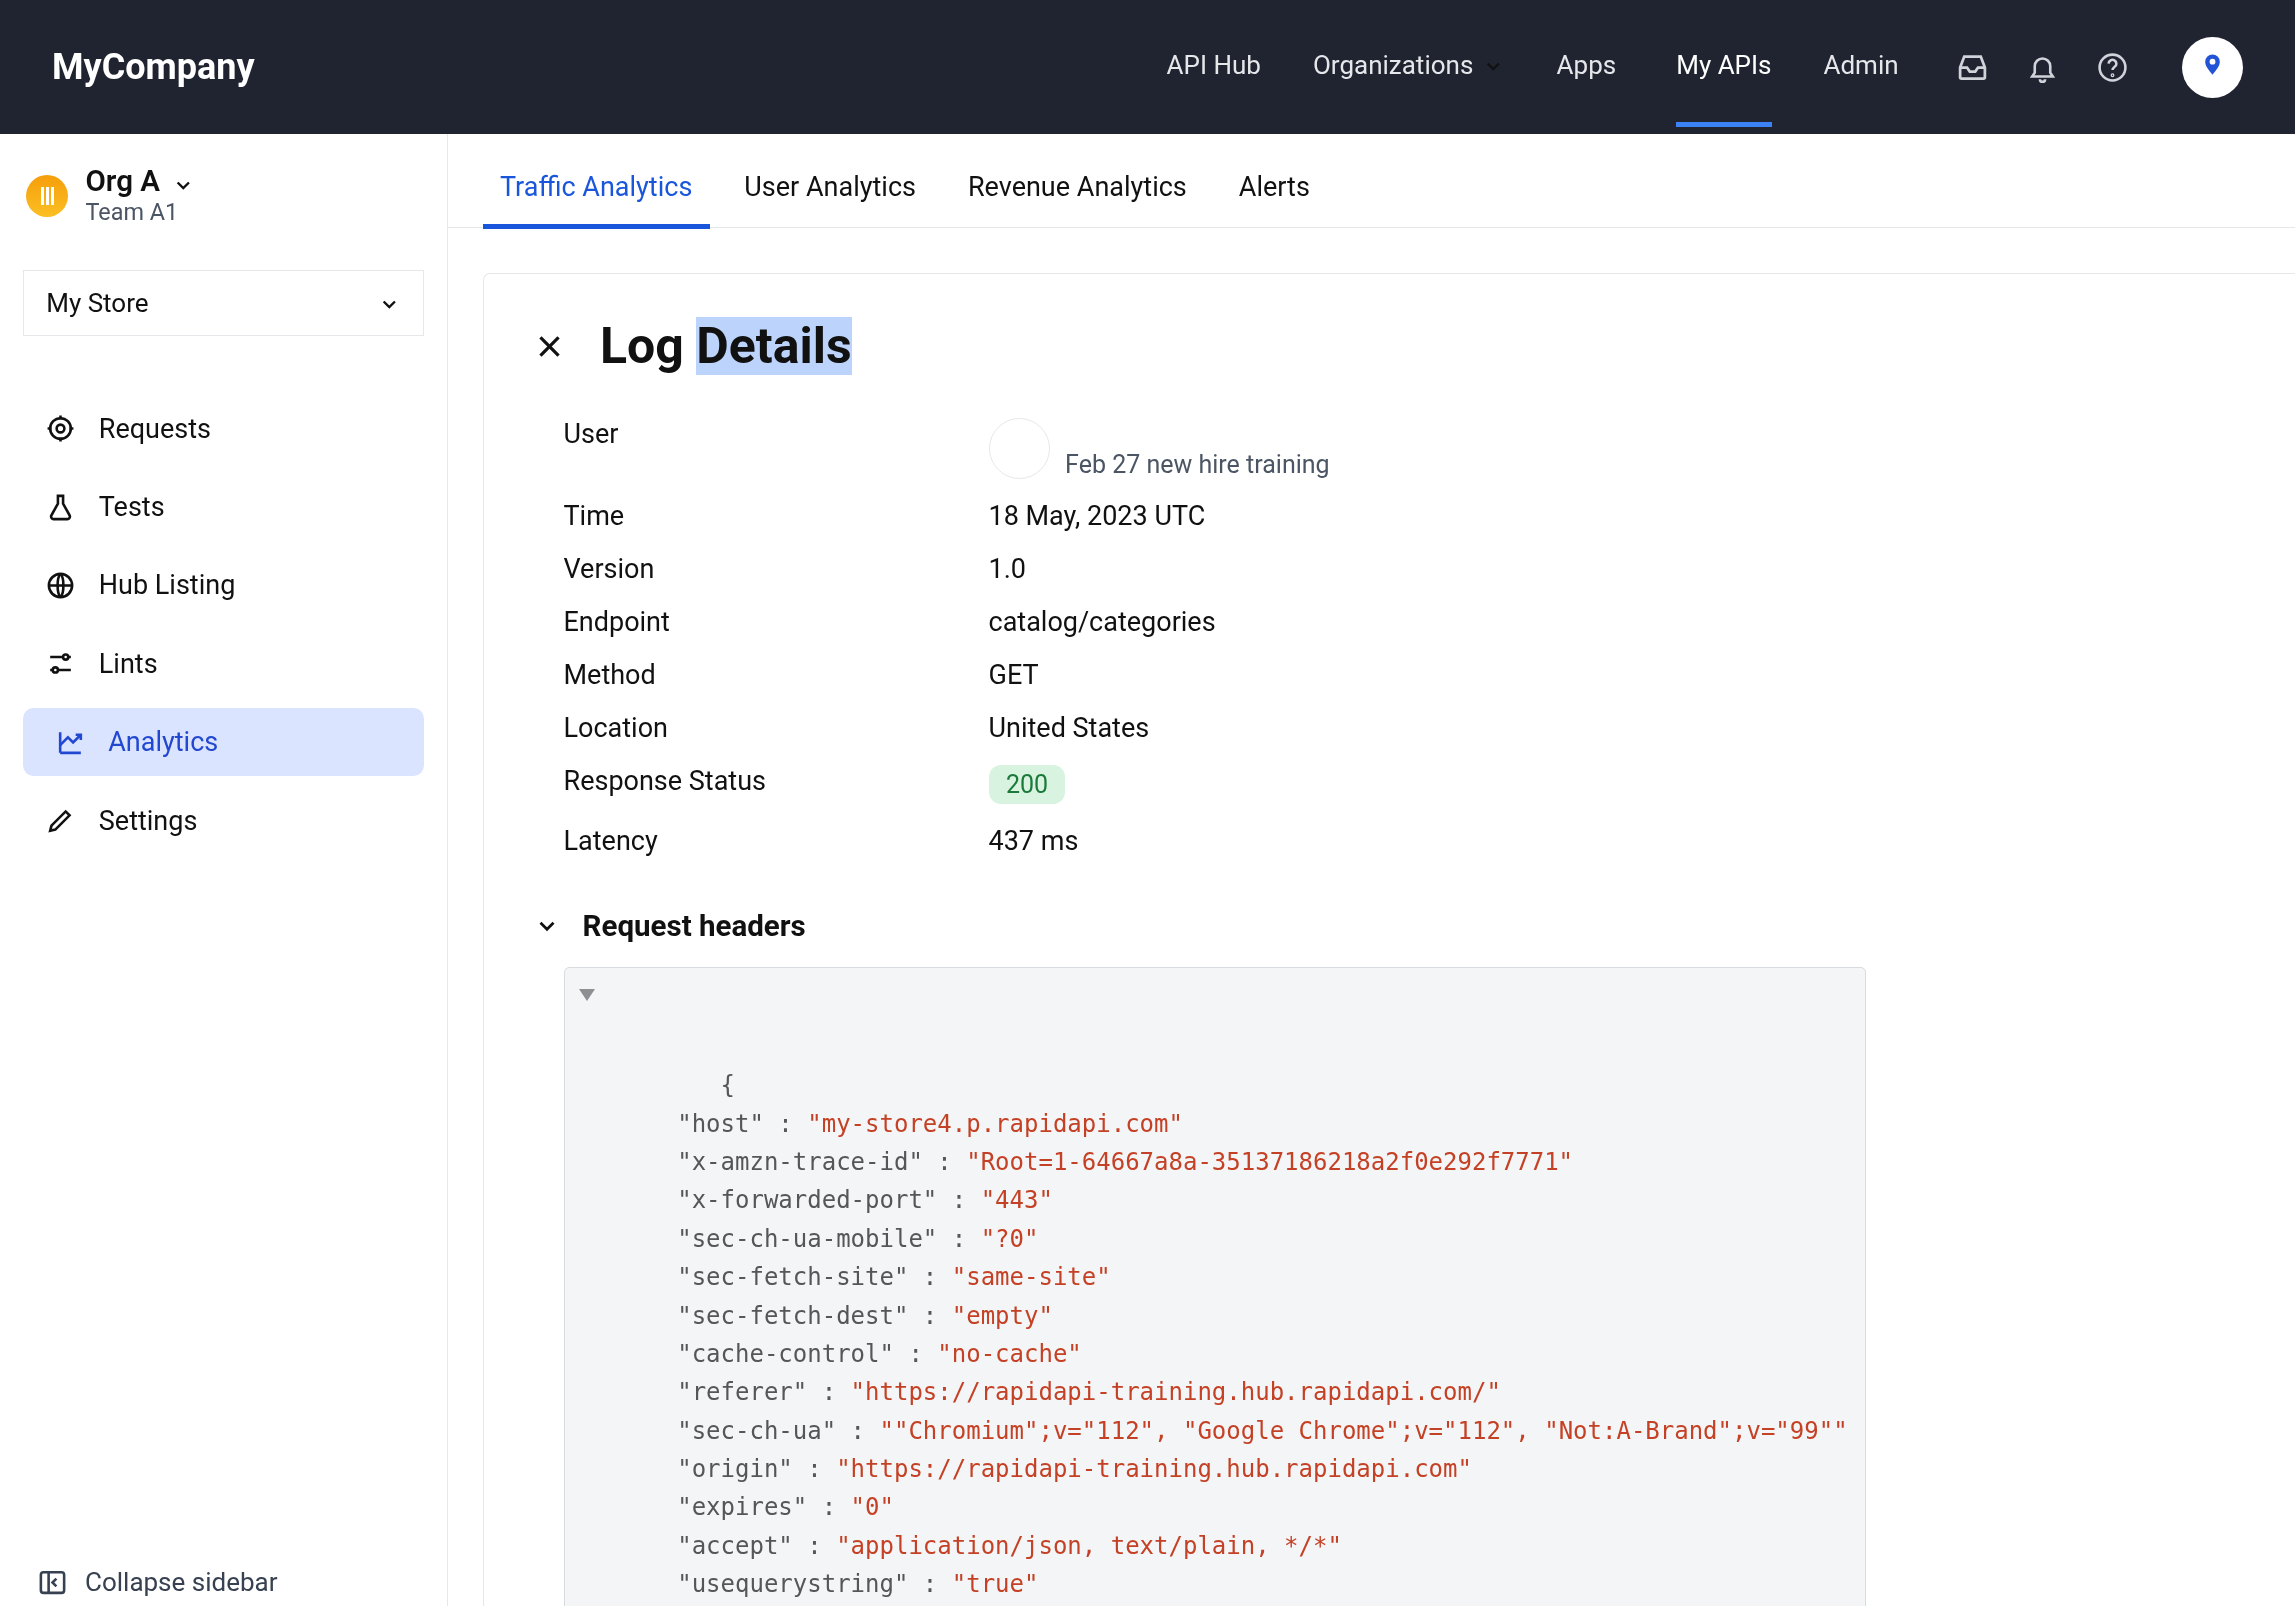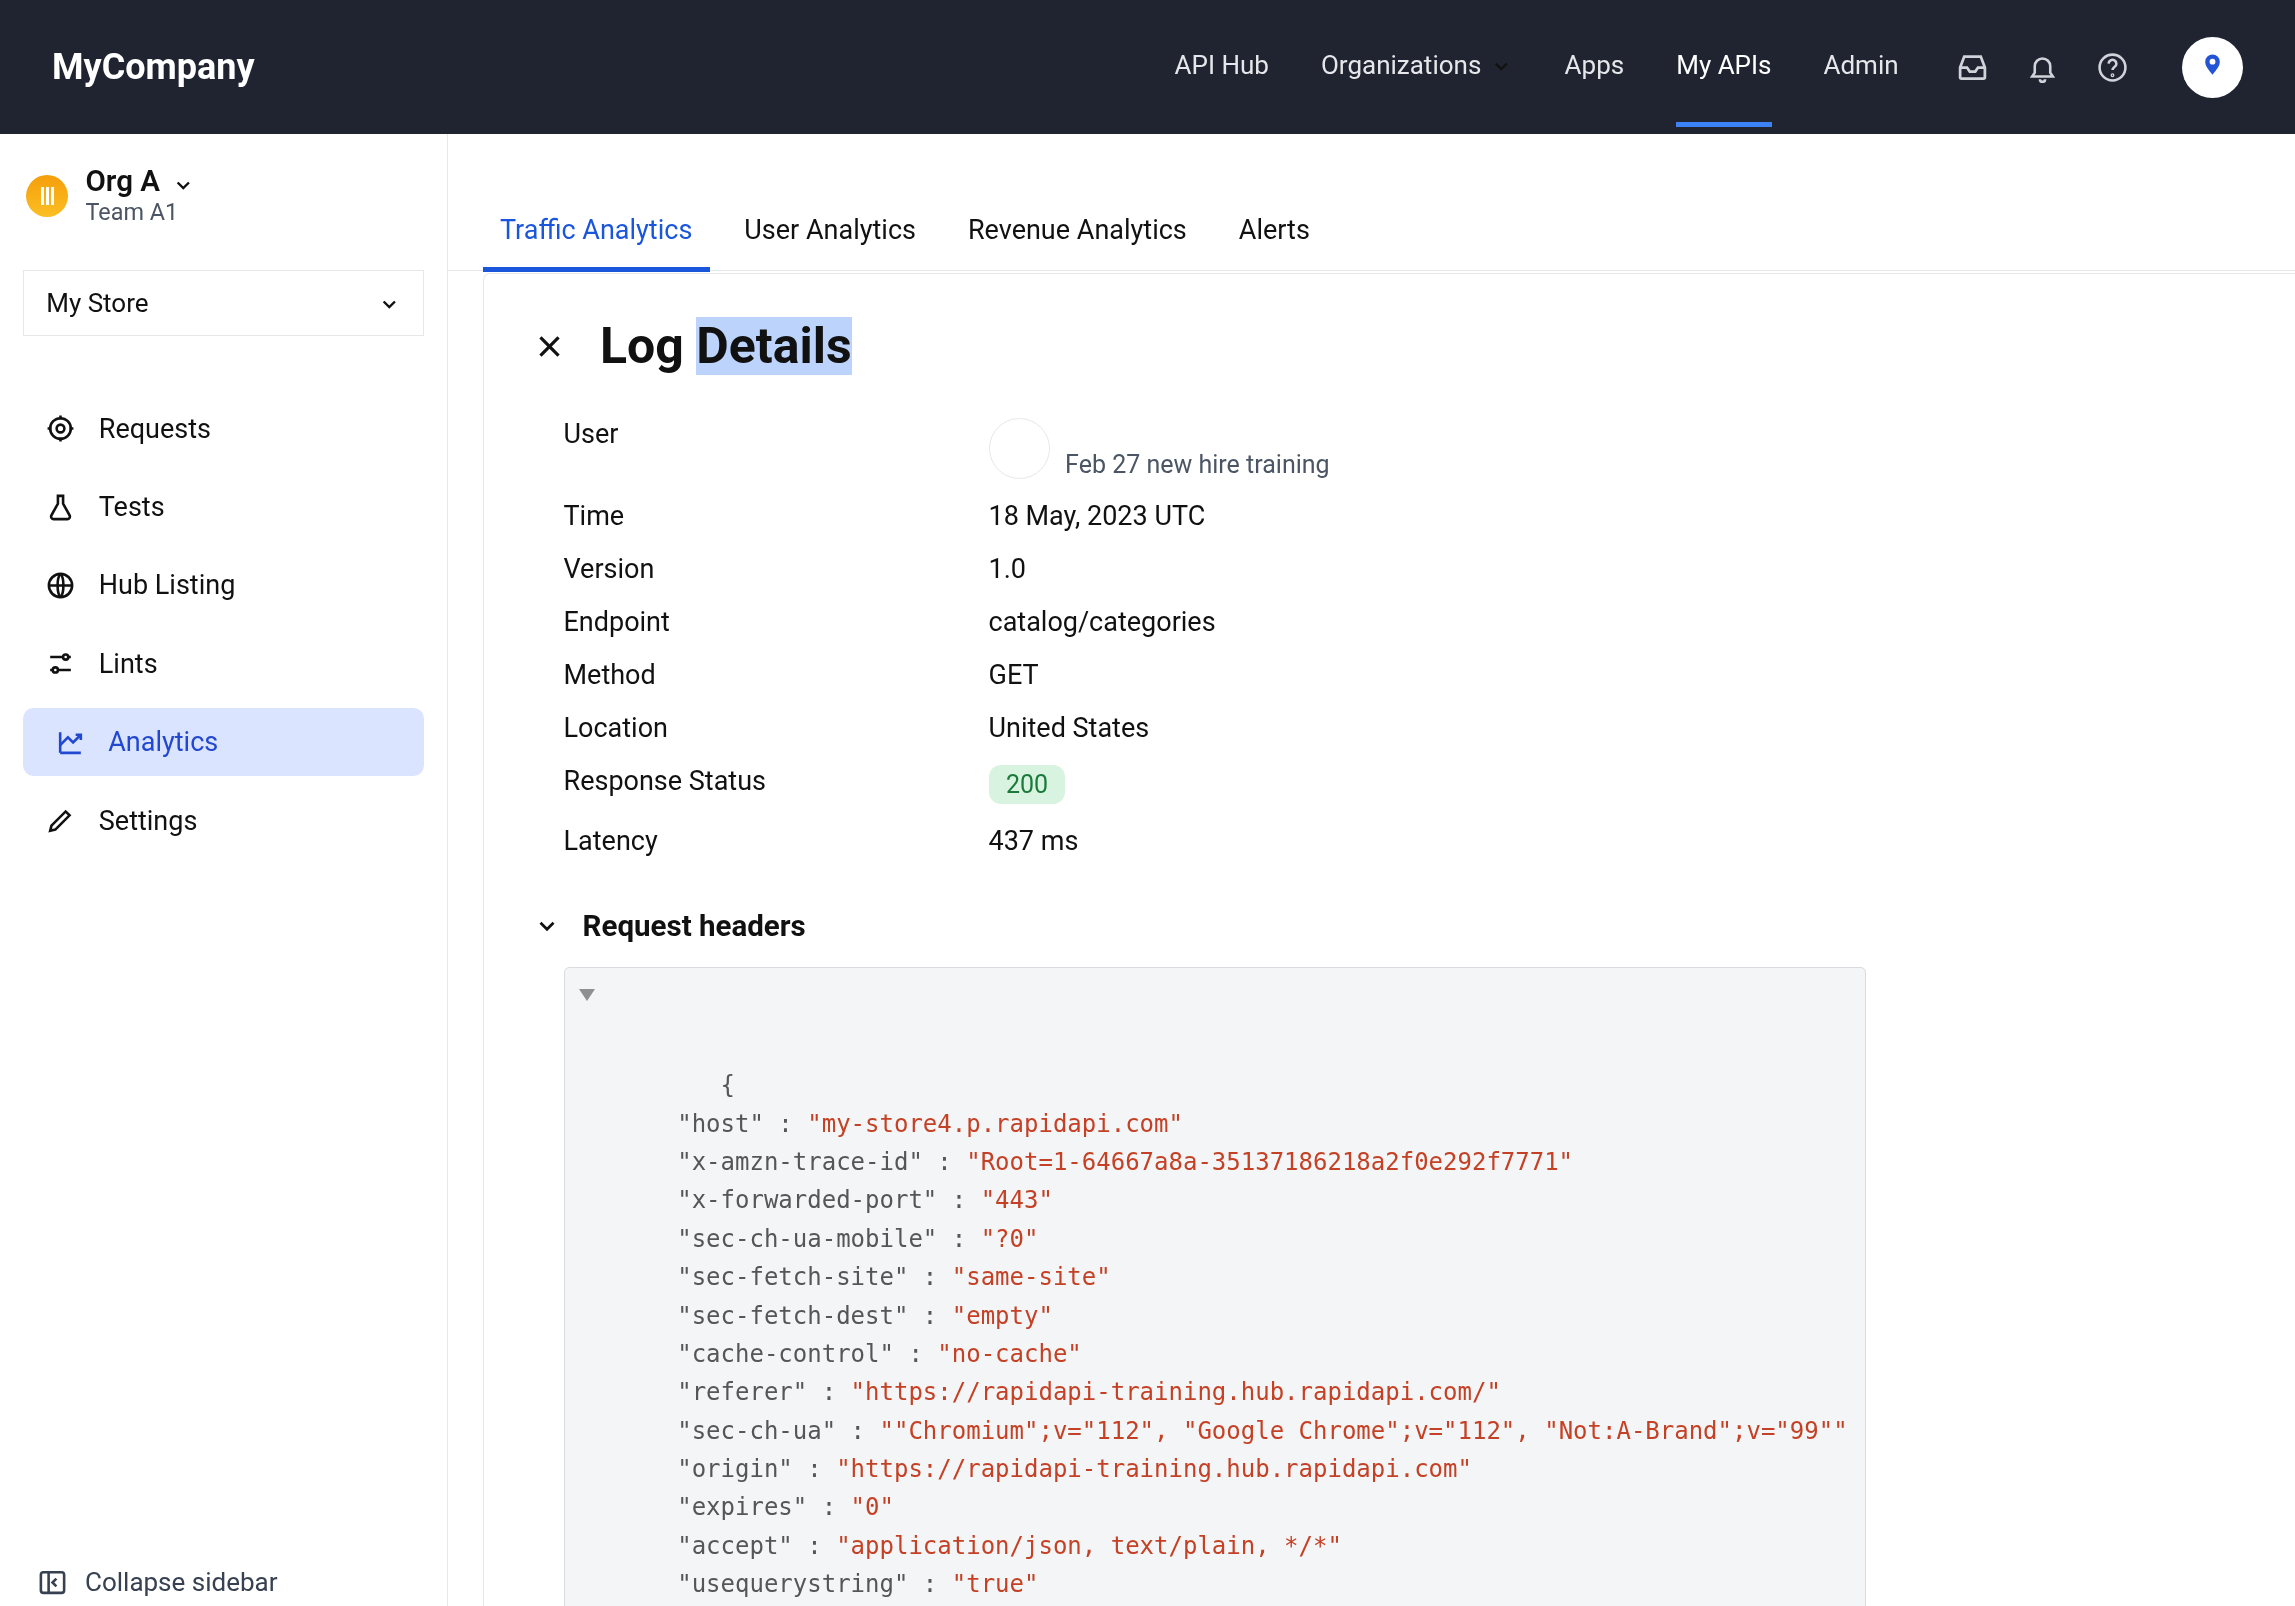--- a/index.html
+++ b/index.html
@@ -33,21 +33,21 @@
   .nav-link {
     font-size: 26px;
     color: #e6e7ea;
     cursor: pointer;
     position: relative;
     padding-bottom: 3.5px;
     display: flex;
     align-items: center;
     gap: 8.7px;
   }
-  .nav-link.active { color: #fff; }
+  .nav-link.active { color: #fff; margin-left: 8px; }
   .nav-link.active::after {
     content: "";
     position: absolute;
     left: 0; right: 0; bottom: -43px;
     height: 5.2px;
     background: #3b82f6;
   }
   .nav-icons { display: flex; align-items: center; gap: 35px; margin-left: 56px; }
   .nav-icon { width: 35px; height: 35px; display:flex; align-items:center; justify-content:center; cursor:pointer; }
   .nav-icon svg { stroke: #d0d3d9; fill: none; stroke-width: 2; }
@@ -119,21 +119,21 @@
     padding: 8.7px 14px 12px 14px;
     font-size:26px; color:#374151;
     cursor:pointer;
   }
   .sidebar-footer svg { stroke:#374151; fill:none; stroke-width:2; width:31px; height:31px; }
 
   
   .main { flex:1; position:relative; display:flex; flex-direction:column; }
   .tabs-row {
     display:flex; align-items:flex-end; gap:52px;
-    height: 137px;
+    height: 94px;
     padding: 0 52px;
     border-bottom: 1.7px solid #e5e7eb;
   }
   .tab {
     font-size:27px; color:#111; cursor:pointer;
     padding-bottom: 24px; position:relative;
   }
   .tab.active { color:#1a56db; }
   .tab.active::after {
     content:""; position:absolute; left:-17.4px; right:-17.4px; bottom:-1.7px;

